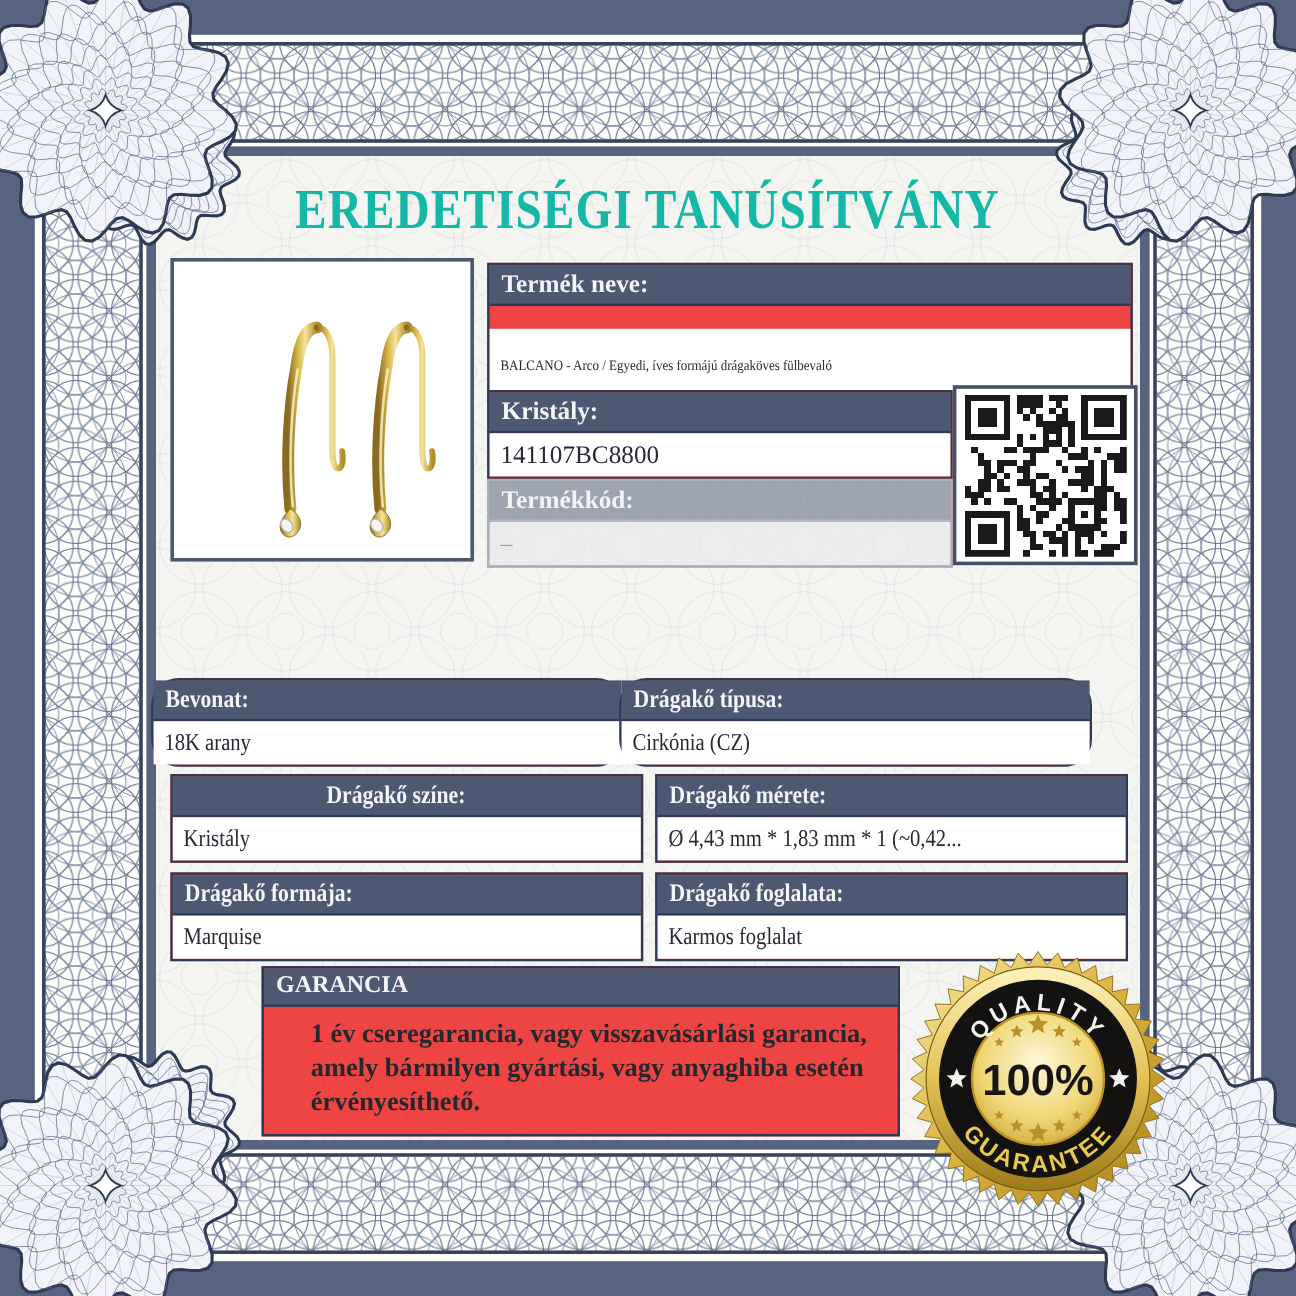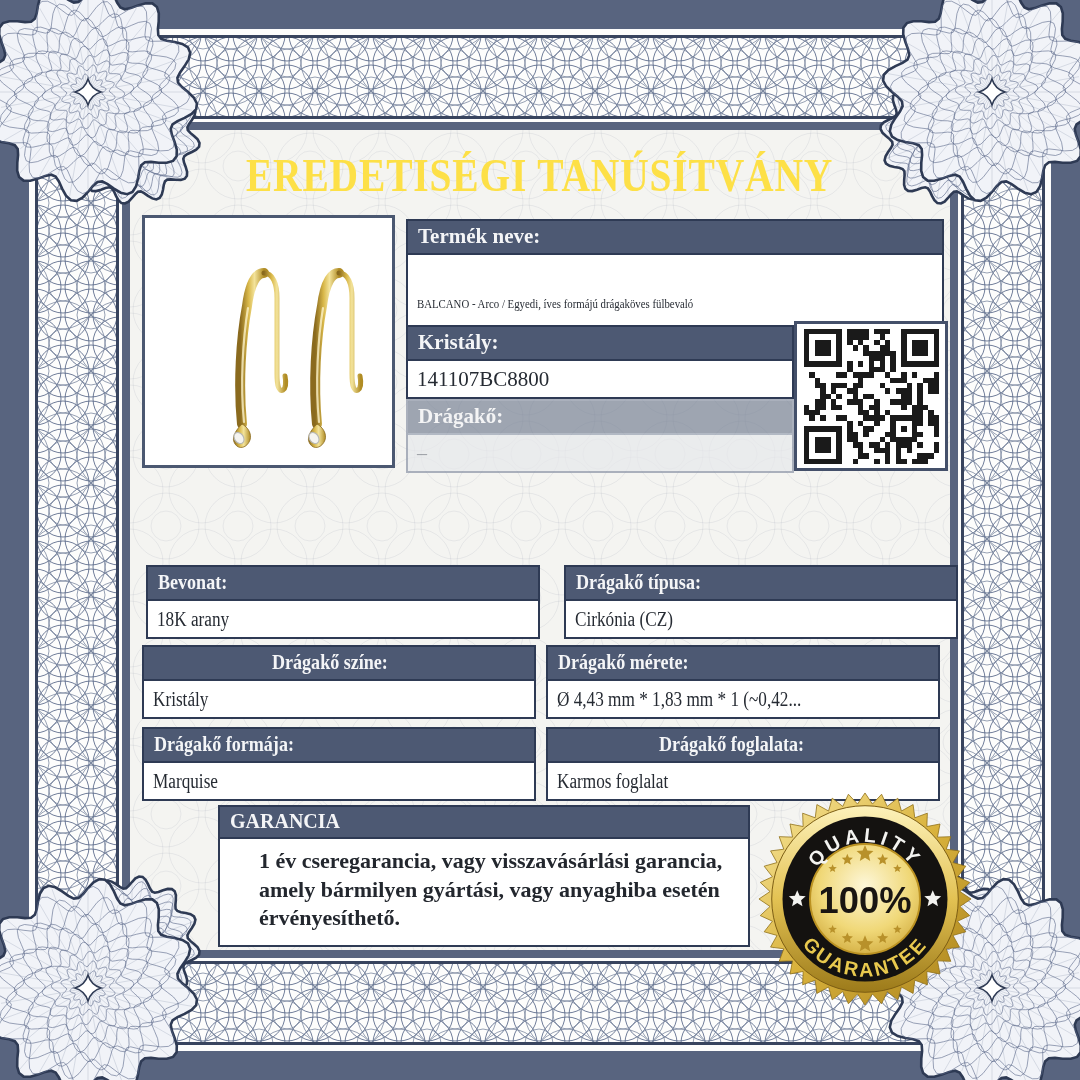--- a/index.html
+++ b/index.html
@@ -12,49 +12,49 @@
   .abs{position:absolute;}
   
   #bg{inset:0;background:var(--slate);}
   #white1{inset:29px;background:#fdfdfc;}
   #bandsvg{left:35px;top:35px;}
   #white2{inset:116px;background:#fdfdfc;border:3px solid #38445e;}
   #islate{inset:122px;background:var(--slate);}
   #contentbg{left:130px;top:130px;}
   #rosettes{left:0;top:0;pointer-events:none;}
   
-  .title{left:130px;top:148px;width:820px;text-align:center;color:#fde047;
+  .title{left:130px;top:148px;width:820px;text-align:center;color:#14b8a6;
          font-size:47px;font-weight:700;white-space:nowrap;}
   .tscale{display:inline-block;transform:scaleX(.84);transform-origin:50% 50%;letter-spacing:1px;}
   
   .imgbox{left:142px;top:215px;width:247px;height:247px;background:#fff;border:3px solid #4b5871;}
-  .fbox{background:#ffffff;border:2px solid var(--darkb);}
+  .fbox{background:#ef4444;border:2px solid var(--darkb);}
   .fbox .hd{background:var(--header);color:#f4f5f7;font-weight:700;font-size:21px;
             padding:3px 10px 4px;border-bottom:2px solid var(--darkb);white-space:nowrap;overflow:hidden;}
   .fbox .val{color:#262b33;font-size:20px;padding:4px 9px;white-space:nowrap;overflow:hidden;
              display:flex;align-items:center;background:#fff;}
   .cn{display:inline-block;transform:scaleX(.86);transform-origin:0 50%;white-space:nowrap;}
   .cnv{display:inline-block;transform:scaleX(.9);transform-origin:0 50%;white-space:nowrap;}
   #namebox{left:406px;top:219px;width:534px;}
   #namebox .val{height:52px;font-size:12px;margin-top:19px;}
   #codebox{left:406px;top:325px;width:384px;}
-  #codebox .val{height:28px;font-size:21px;border-radius:10px;}
+  #codebox .val{height:28px;font-size:21px;}
   #varbox{left:406px;top:399px;width:384px;border-color:#8e97a9;opacity:.72;}
   #varbox .hd{background:#7d8799;border-color:#9aa3b3;}
   #varbox .val{background:#e7e9ec;color:#7d828c;height:28px;}
   #qrbox{left:794px;top:321px;width:148px;height:144px;background:#fff;border:3px solid #44506a;
          display:flex;align-items:center;justify-content:center;}
   #anyagbox{left:142px;top:485px;width:794px;}
   .rowval{height:28px;}
-  #f1{left:146px;top:565px;width:390px;}
-  #f2{left:564px;top:565px;width:390px;}
+  #f1{left:126px;top:565px;width:390px;border-radius:23px;}
+  #f2{left:516px;top:565px;width:390px;border-radius:23px;}
   #f3{left:142px;top:645px;width:390px;text-align:center;}
   #f4{left:546px;top:645px;width:390px;}
   #f5{left:142px;top:727px;width:390px;}
-  #f6{left:546px;top:727px;width:390px;text-align:center;}
+  #f6{left:546px;top:727px;width:390px;}
   #garbox{left:218px;top:805px;width:528px;}
   #garbox .hd{font-size:20px;}
   #garbox .gbody{font-weight:700;font-size:22px;line-height:1.3;color:#23272e;
                  padding:8px 19px 12px;white-space:normal;margin-left:20px;}
   #badge{left:757px;top:791px;width:216px;height:216px;}
 </style>
 </head>
 <body>
 
 <div class="stage">
@@ -528,21 +528,21 @@
   </div>
 
   <div class="abs fbox" id="codebox">
     <div class="hd">Kristály:</div>
     <div class="val">
         <span>141107BC8800</span>
       </div>
   </div>
 
   <div class="abs fbox" id="varbox">
-    <div class="hd">Drágakő:</div>
+    <div class="hd">Termékkód:</div>
     <div class="val">
         <span>–</span>
       </div>
   </div>
 
   <div class="abs" id="qrbox">
     <svg id="qrsvg" width="135" height="135" viewBox="0 0 25 25" shape-rendering="crispEdges">
         <rect x="0" y="0" width="25" height="25" fill="#fff"></rect>
         <rect x="0" y="0" width="1" height="1" fill="#1a1a1a"></rect>
         <rect x="1" y="0" width="1" height="1" fill="#1a1a1a"></rect>

